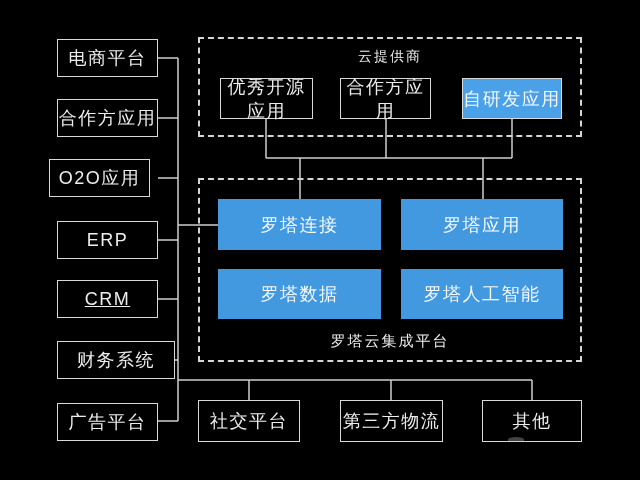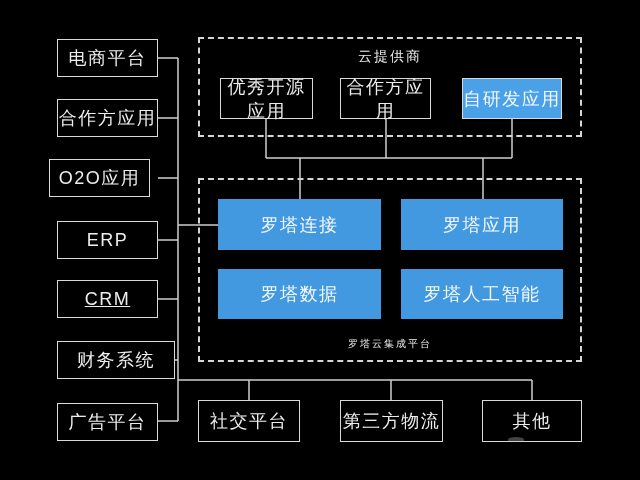--- a/index.html
+++ b/index.html
@@ -39,21 +39,21 @@
     border: 2px dashed #d6d6d6;
     background: transparent;
   }
   .box-title {
     position: absolute; left: 0; width: 100%;
     text-align: center;
     color: var(--text, #ededed);
     letter-spacing: 2px;
   }
   .box-title.top { top: 9px; font-size: 14px; }
-  .box-title.bottom { bottom: 9px; font-size: 10px; }
+  .box-title.bottom { bottom: 9px; font-size: 15px; }
   .watermark {
     position: absolute;
     background: #bfbfbf;
     opacity: 0.35;
     border-radius: 50% 50% 0 0;
   }
 </style>
 </head>
 <body>
 

